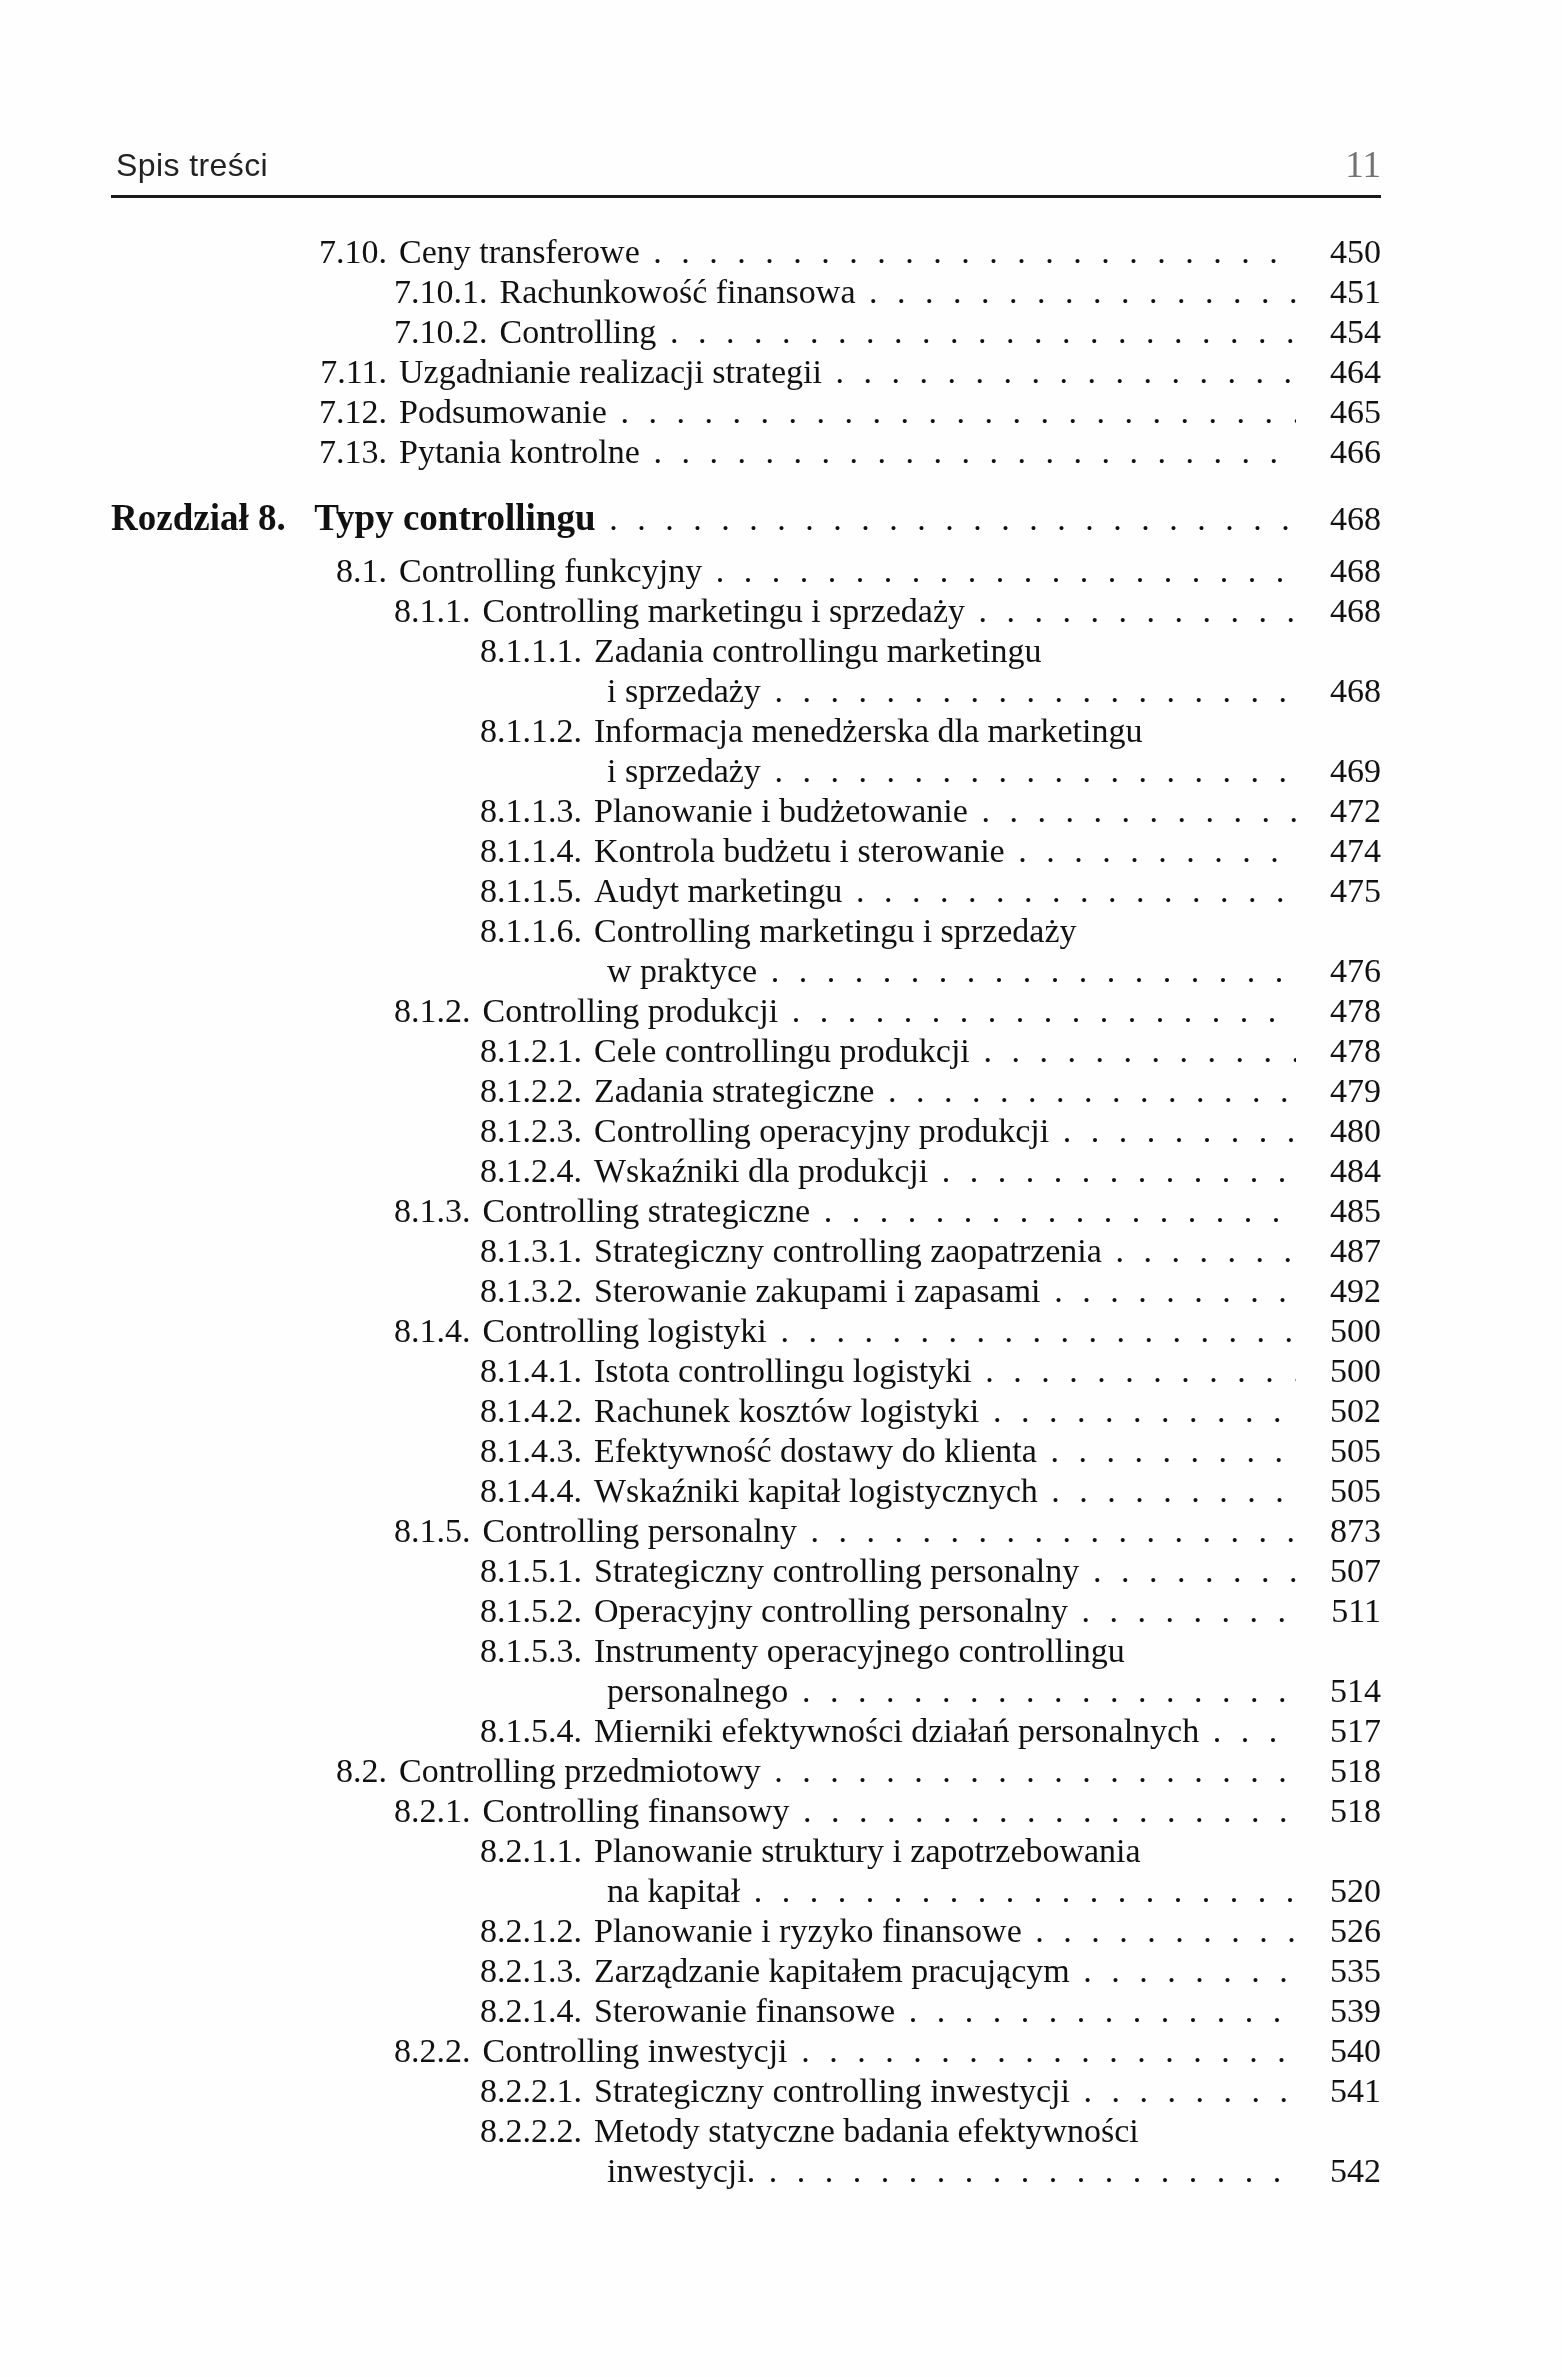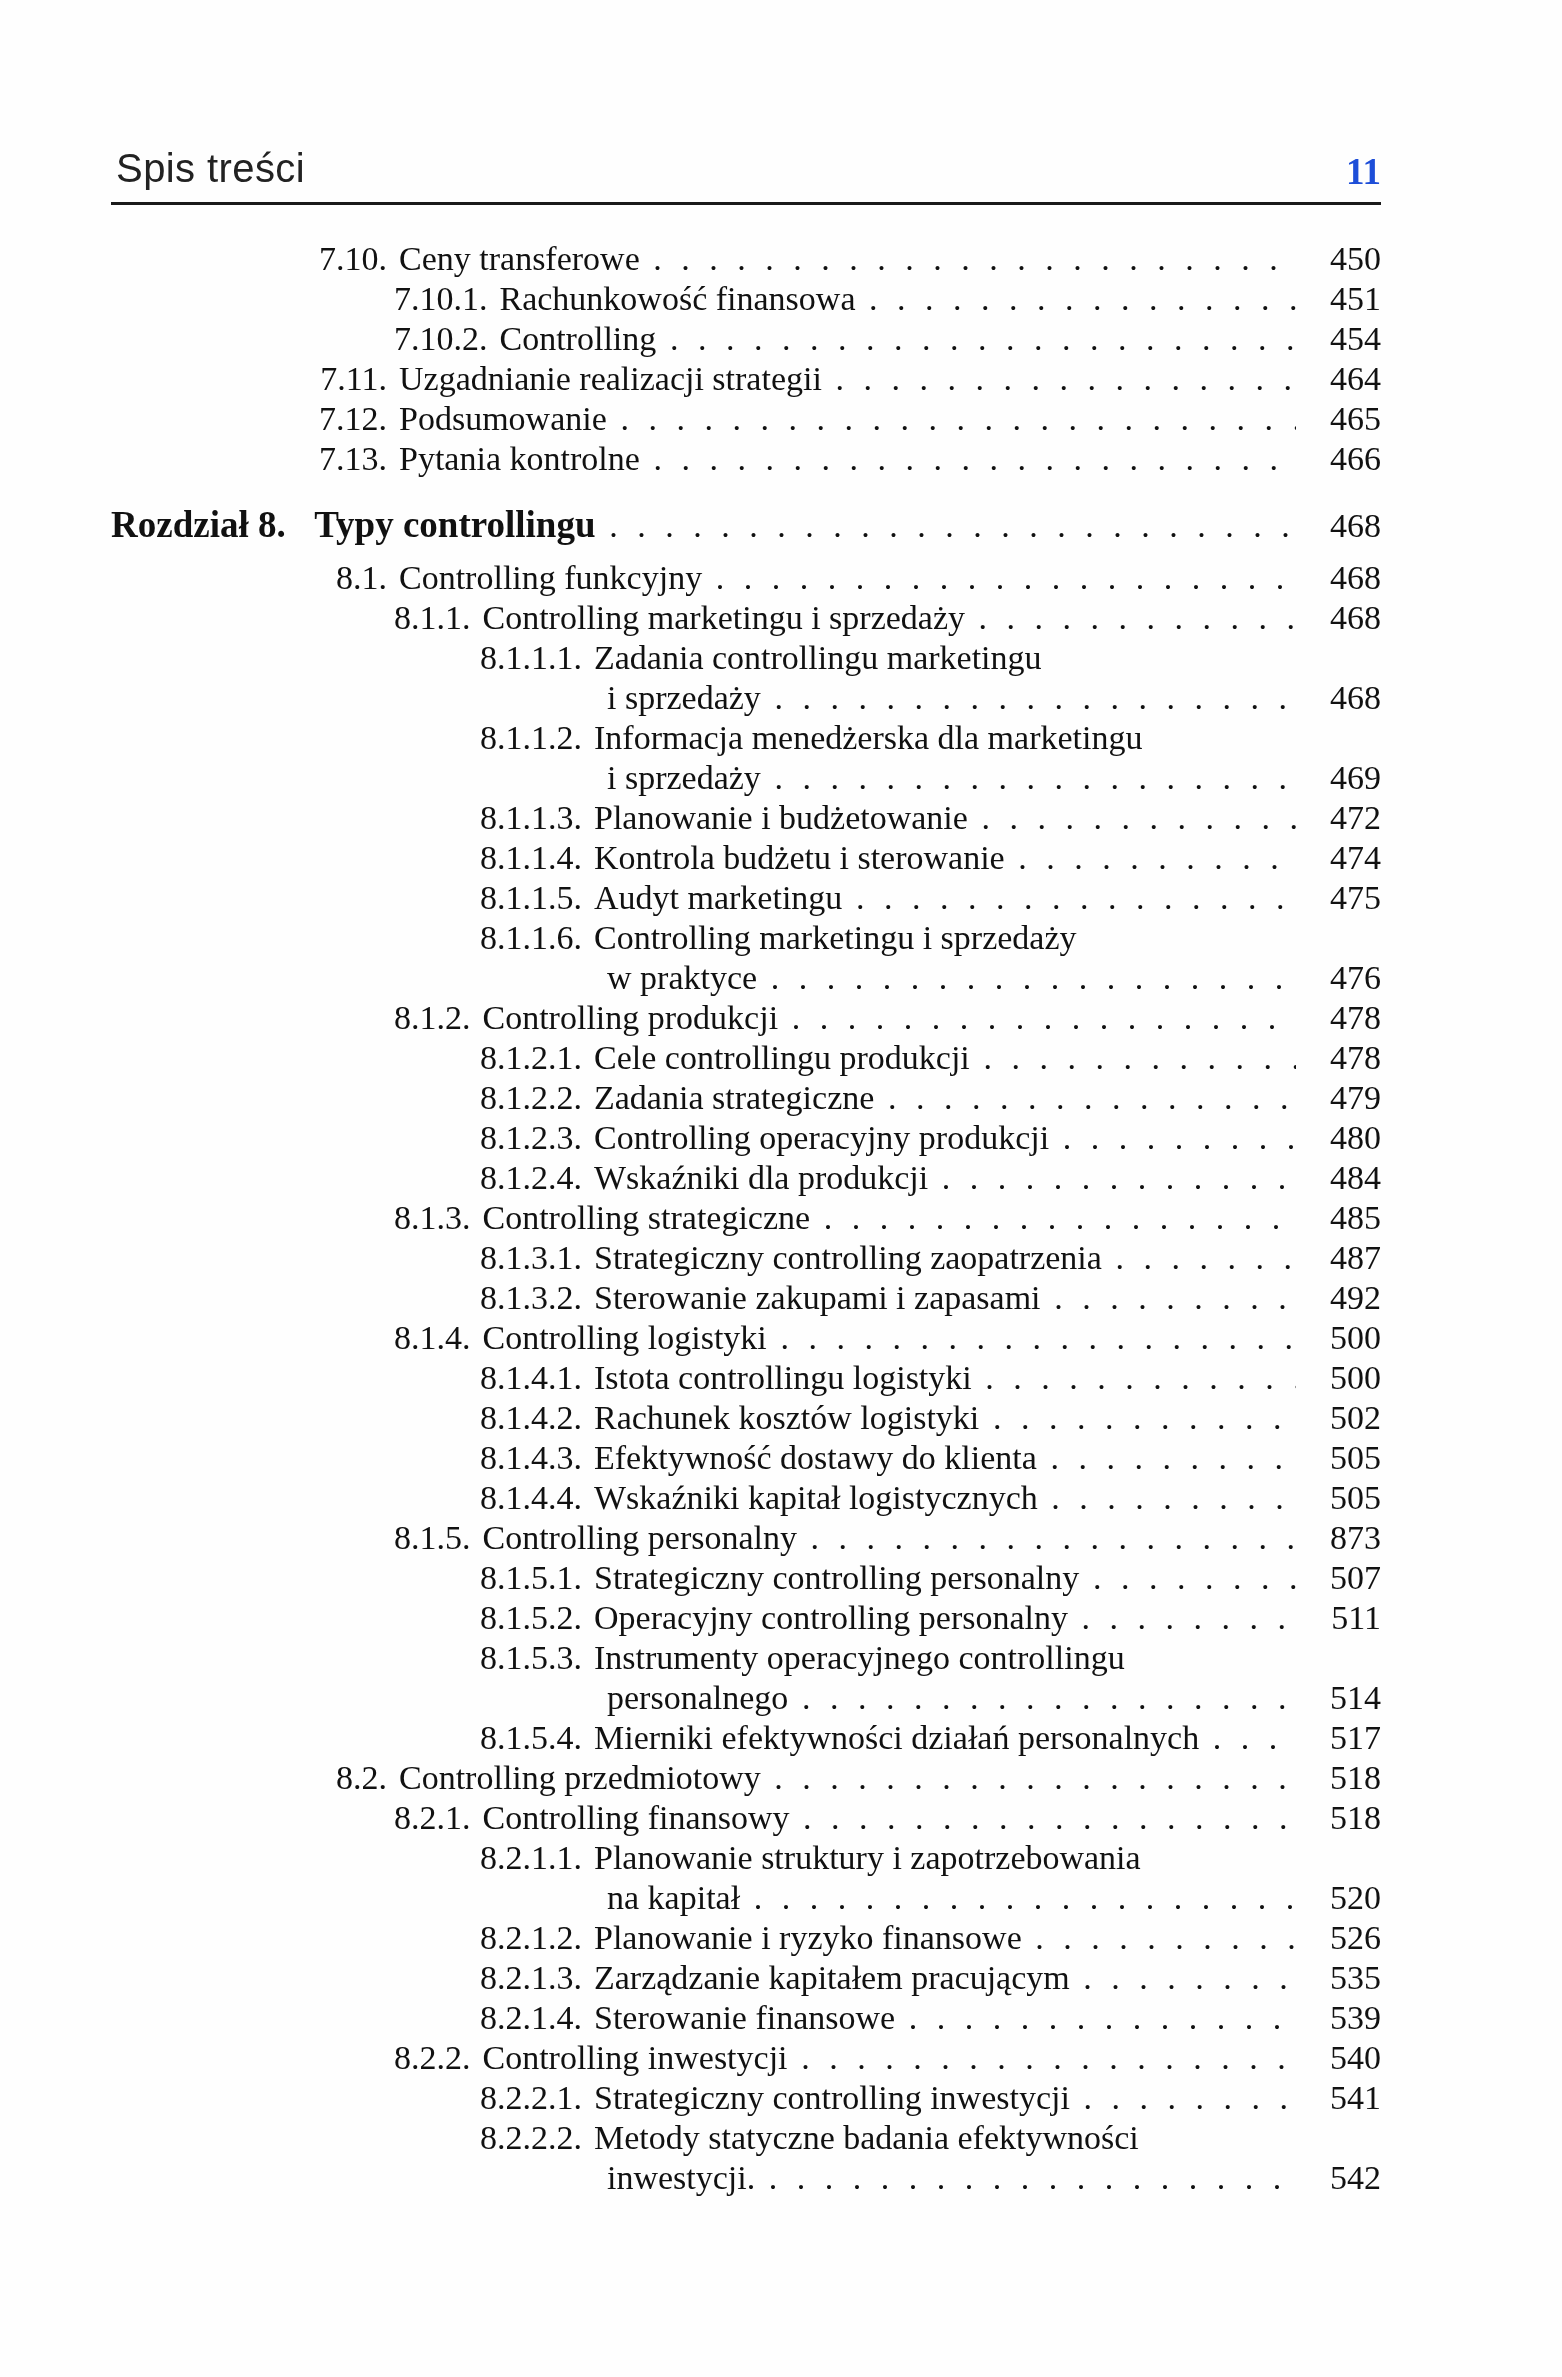--- a/index.html
+++ b/index.html
@@ -20,31 +20,30 @@
   }
   .header {
     display: flex;
     justify-content: space-between;
     align-items: flex-end;
     border-bottom: 3.4px solid #1a1a1a;
     padding-bottom: 12px;
   }
   .header-title {
     font-family: "Liberation Sans", sans-serif;
-    font-size: 40px;
+    font-size: 32px;
     line-height: 1.1;
     letter-spacing: 0.4px;
     color: #222;
     margin-left: 5.1px;
   }
   .header-page {
     font-size: 37px;
     line-height: 1;
-    color: #1d4ed8;
-    font-weight: bold;
+    color: #737373;
   }
   .toc {
     margin-top: 34px;
     font-size: 34px;
   }
   .row {
     display: flex;
     align-items: baseline;
     line-height: 40px;
     white-space: nowrap;

